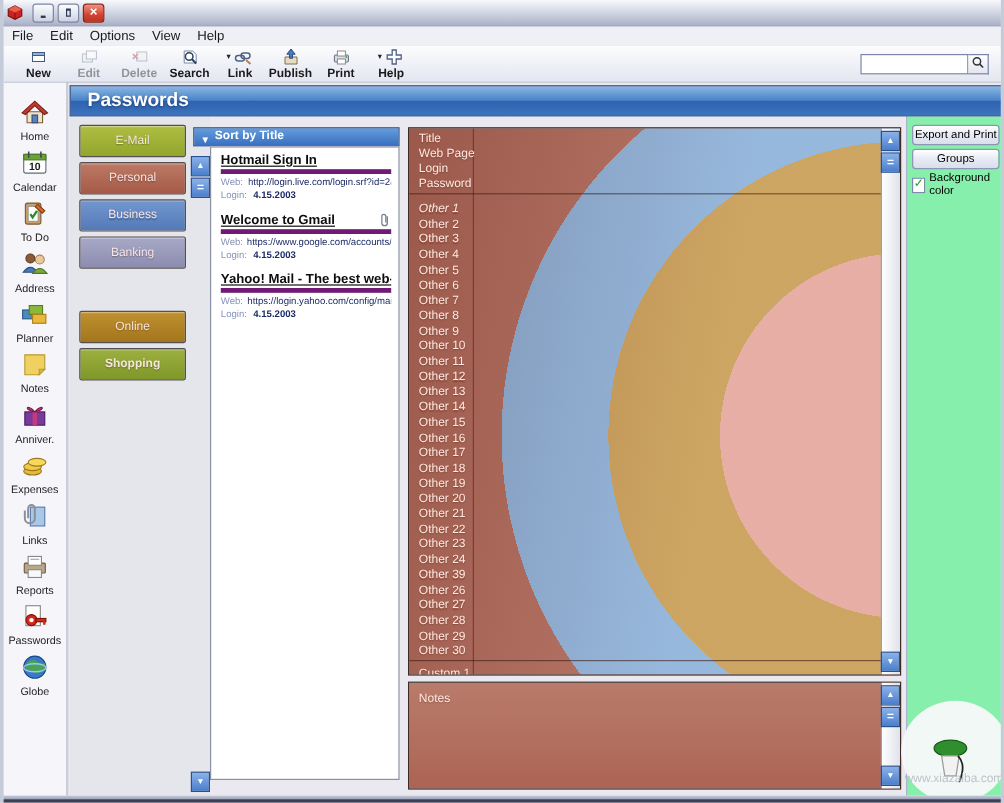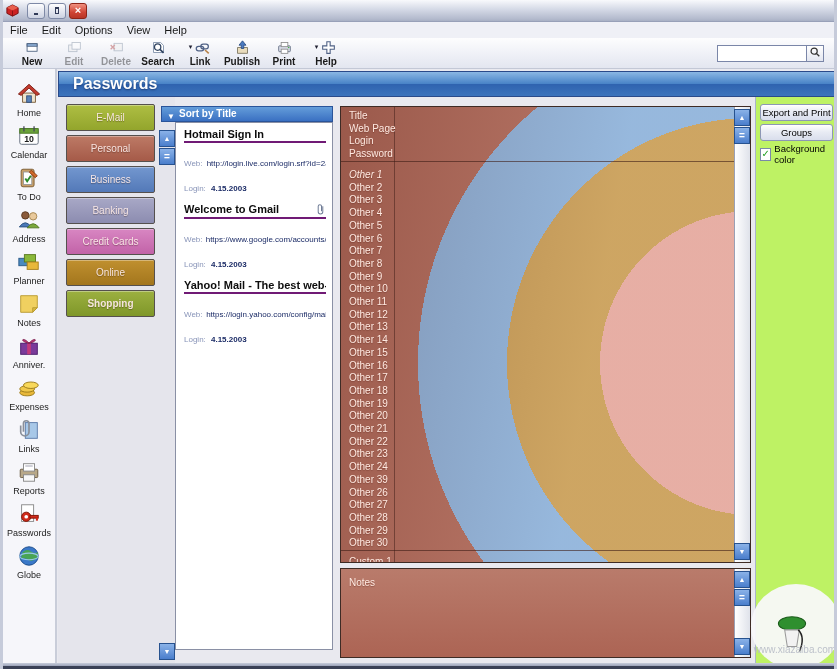--- a/index.html
+++ b/index.html
@@ -59,41 +59,41 @@
     background:linear-gradient(#649dda,#3a70c2);border:1px solid #2a549a;box-sizing:border-box;
     color:#fff;font-size:10px;font-weight:bold;line-height:14px;padding-left:17px;}
   .list-header .hdr-caret{position:absolute;left:5px;top:3px;font-size:8px;color:#fff;}
   .sbtn{position:absolute;width:16px;height:17px;background:linear-gradient(#8ab2e8,#4a7ecc);
     border:1px solid #27528f;box-sizing:border-box;color:#fff;display:flex;align-items:center;justify-content:center;
     font-size:7px;padding:0;}
   .sbtn .eq{font-size:10px;font-weight:bold;line-height:1;}
   .list-body{position:absolute;left:16px;top:16px;width:158px;height:528px;background:#fff;
     border:1px solid #8a90a5;box-sizing:border-box;overflow:hidden;}
   .entry{margin:5px 6px 10px 8px;}
-  .entry .title-row{display:flex;align-items:flex-start;border-bottom:2px solid #701a75;padding-bottom:1px;}
+  .entry .title-row{display:flex;align-items:flex-end;border-bottom:4px solid #701a75;padding-bottom:1px;text-decoration:underline;}
   .entry .etitle{font-size:11px;font-weight:bold;color:#0d0d0d;flex:1;white-space:nowrap;overflow:hidden;}
-  .entry .erow{display:flex;margin-top:16px;}
+  .entry .erow{display:flex;margin-top:2px;}
   .entry .elabel{width:27px;font-size:8px;color:#8894b8;}
   .entry .eval{font-size:8px;color:#1b2b66;white-space:nowrap;overflow:hidden;}
   .entry .eval.bold{font-weight:bold;}
   .clip{width:11px;height:13px;display:inline-block;}
   
   .form-panel{position:absolute;left:337px;top:106px;width:411px;height:457px;
     border:1px solid #3e2b25;box-sizing:border-box;overflow:hidden;z-index:6;}
   .flabel{position:absolute;left:8px;font-size:10px;color:#ffe9e1;text-shadow:0 1px 1px rgba(80,25,15,.35);white-space:nowrap;}
   .fdiv-v{position:absolute;left:53px;top:0;bottom:0;width:1px;background:rgba(62,28,22,.5);}
   .fsep{position:absolute;left:0;right:15px;height:1px;background:rgba(62,28,22,.6);}
   .ftrack{position:absolute;right:0;top:0;bottom:0;width:16px;background:linear-gradient(90deg,#ffffff,#dfe2ea);
     border-left:1px solid #9aa0b5;box-sizing:border-box;}
   
   .notes-panel{position:absolute;left:337px;top:568px;width:411px;height:90px;
     background:linear-gradient(#b97b6b,#ac6454);border:1px solid #3e2b25;box-sizing:border-box;z-index:6;}
   .notes-label{position:absolute;left:8px;top:8px;font-size:10px;color:#ffe9e1;text-shadow:0 1px 1px rgba(80,25,15,.35);}
   
-  .side-panel{position:absolute;left:752px;top:97px;width:82px;height:566px;background:#bef264;
+  .side-panel{position:absolute;left:752px;top:97px;width:82px;height:566px;background:#86efac;
     border-left:1px solid #aab4cc;box-sizing:border-box;z-index:6;}
   .xp-btn{position:absolute;left:4px;width:73px;height:17px;border:1px solid #8d97b5;border-radius:3px;
     background:linear-gradient(#ffffff,#e9ecf4 45%,#d9deec);font-size:9.5px;color:#000;font-family:inherit;
     box-shadow:inset 0 1px 0 #fff;padding:0;}
   .chk-row{position:absolute;left:4px;top:46px;display:flex;align-items:center;}
   .chk-box{width:11px;height:11px;background:#fff;border:1px solid #7a8aa8;display:flex;align-items:center;justify-content:center;
     font-size:10px;color:#1f9e1f;font-weight:bold;line-height:1;}
   .chk-label{font-size:9.5px;margin-left:3px;color:#000;}
   
   .watermark{position:absolute;left:744px;top:584px;width:96px;height:85px;z-index:30;pointer-events:none;}
@@ -295,21 +295,20 @@
           <path d="M6 9 q5 -4.5 9 -1 q5 3 7.5 1 v6 q-6.5 5 -10.5 2 q-5 -3 -8 0 Z" fill="#4aa84a" opacity="0.92"></path>
           <ellipse cx="13" cy="13.5" rx="10" ry="3.6" fill="none" stroke="#9ac8e8" stroke-width="1.2"></ellipse>
         </svg></span><span class="nlabel">Globe</span></div>
   </div>
 
 <div class="cat-col" id="catcol">
     <button class="cat-btn" style="top: 7px; background: linear-gradient(rgb(174, 190, 67), rgb(147, 165, 44));">E-Mail</button>
     <button class="cat-btn" style="top: 38px; background: linear-gradient(rgb(189, 122, 102), rgb(165, 90, 72));">Personal</button>
     <button class="cat-btn" style="top: 69px; background: linear-gradient(rgb(115, 151, 207), rgb(83, 121, 184));">Business</button>
     <button class="cat-btn" style="top: 100px; background: linear-gradient(rgb(168, 168, 198), rgb(140, 140, 176));">Banking</button>
-    <button class="cat-btn" style="top: 131px; background: linear-gradient(rgb(216, 134, 194), rgb(194, 99, 168));">Credit Cards</button>
     <button class="cat-btn" style="top: 162px; background: linear-gradient(rgb(192, 144, 47), rgb(163, 118, 29));">Online</button>
     <button class="cat-btn" style="top: 193px; background: linear-gradient(rgb(156, 176, 64), rgb(127, 151, 41)); font-weight: bold;">Shopping</button>
   </div>
 
 <div class="list-panel">
   <div class="list-header">
     <span class="hdr-caret">▼</span>
     <span>Sort by Title</span>
   </div>
   <button class="sbtn" style="left:0;top:24px;">▲</button>

